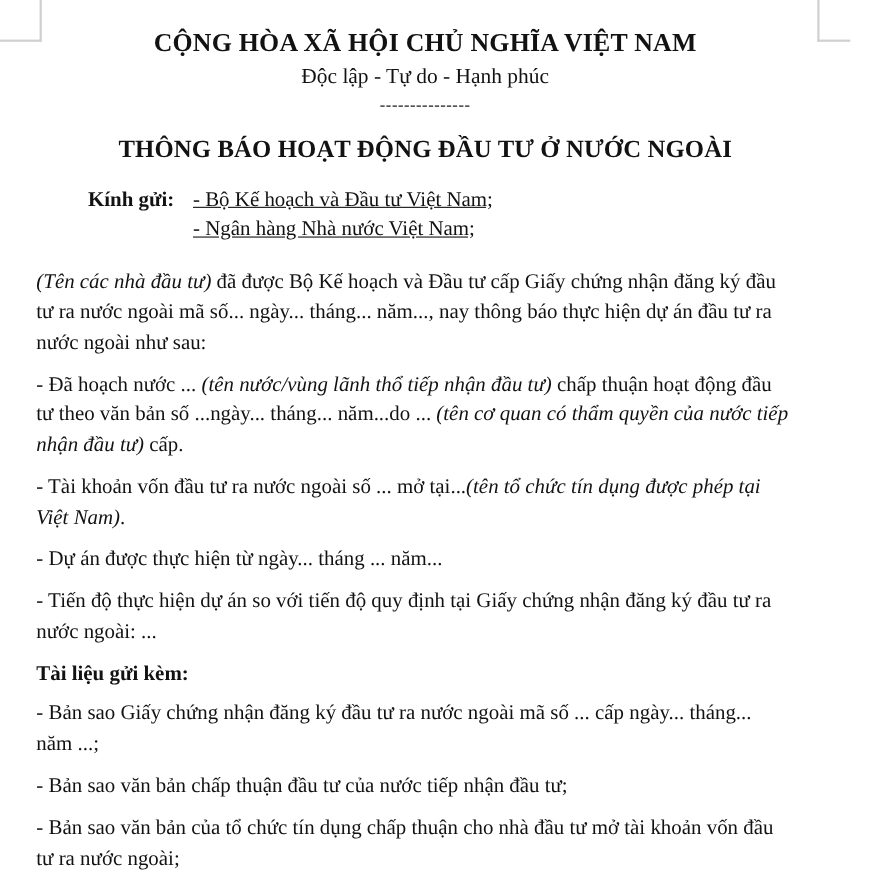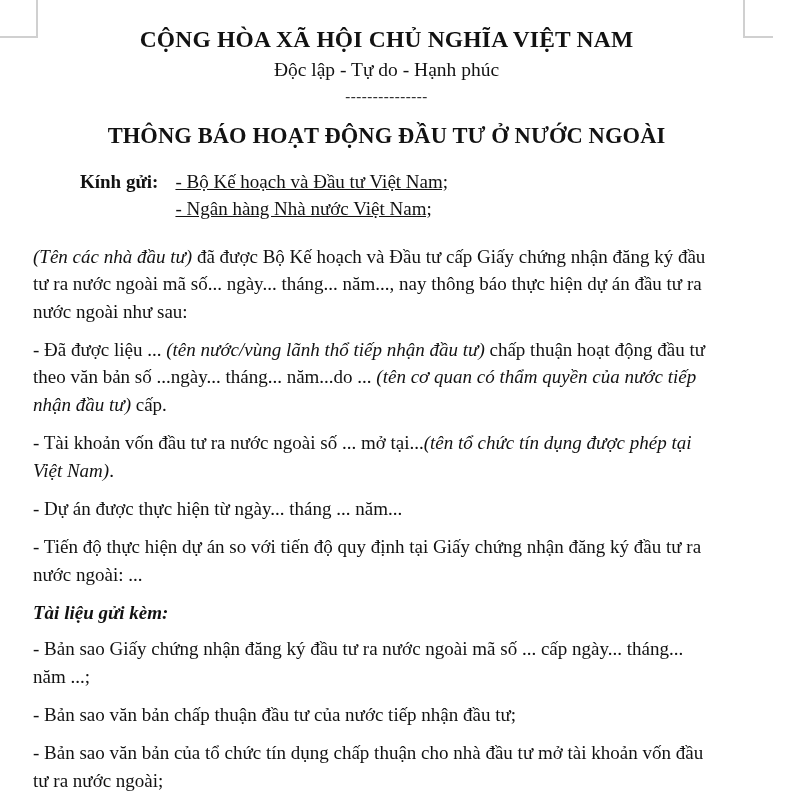--- a/index.html
+++ b/index.html
@@ -105,21 +105,21 @@
     padding-right: 55px;
   }
   .para {
     font-size: 19px;
     line-height: 1.44;
     margin: 0 0 11px 0;
     text-align: left;
   }
   .para.tight { margin-bottom: 9px; }
   .it { font-style: italic; }
-  .bi { font-style: italic; font-weight: bold; }
+  .bi { font-weight: bold; }
 </style>
 </head>
 <body>
 
 <div id="page">
 
   <div class="crop-mark crop-tl">
     <span class="v"></span>
       <span class="h"></span>
   </div>
@@ -140,21 +140,21 @@
     <div class="addressee-list">
       <div class="row">- Bộ Kế hoạch và Đầu tư Việt Nam;</div>
       <div class="row">- Ngân hàng Nhà nước Việt Nam;</div>
     </div>
   </div>
 
   <div class="body-area">
 
     <p class="para"><span class="it">(Tên các nhà đầu tư)</span><span> đã được Bộ Kế hoạch và Đầu tư cấp Giấy chứng nhận đăng ký đầu tư ra nước ngoài mã số... ngày... tháng... năm..., nay thông báo thực hiện dự án đầu tư ra nước ngoài như sau:</span></p>
 
-    <p class="para"><span>- Đã được liệu ... </span><span class="it">(tên nước/vùng lãnh thổ tiếp nhận đầu tư)</span><span> chấp thuận hoạt động đầu tư theo văn bản số ...ngày... tháng... năm...do ... </span><span class="it">(tên cơ quan có thẩm quyền của nước tiếp nhận đầu tư)</span><span> cấp.</span></p>
+    <p class="para"><span>- Đã hoạch nước ... </span><span class="it">(tên nước/vùng lãnh thổ tiếp nhận đầu tư)</span><span> chấp thuận hoạt động đầu tư theo văn bản số ...ngày... tháng... năm...do ... </span><span class="it">(tên cơ quan có thẩm quyền của nước tiếp nhận đầu tư)</span><span> cấp.</span></p>
 
     <p class="para"><span>- Tài khoản vốn đầu tư ra nước ngoài số ... mở tại...</span><span class="it">(tên tổ chức tín dụng được phép tại Việt Nam)</span><span>.</span></p>
 
     <p class="para">- Dự án được thực hiện từ ngày... tháng ... năm...</p>
 
     <p class="para">- Tiến độ thực hiện dự án so với tiến độ quy định tại Giấy chứng nhận đăng ký đầu tư ra nước ngoài: ...</p>
 
     <p class="para tight"><span class="bi">Tài liệu gửi kèm:</span></p>
 
     <p class="para">- Bản sao Giấy chứng nhận đăng ký đầu tư ra nước ngoài mã số ... cấp ngày... tháng... năm ...;</p>

